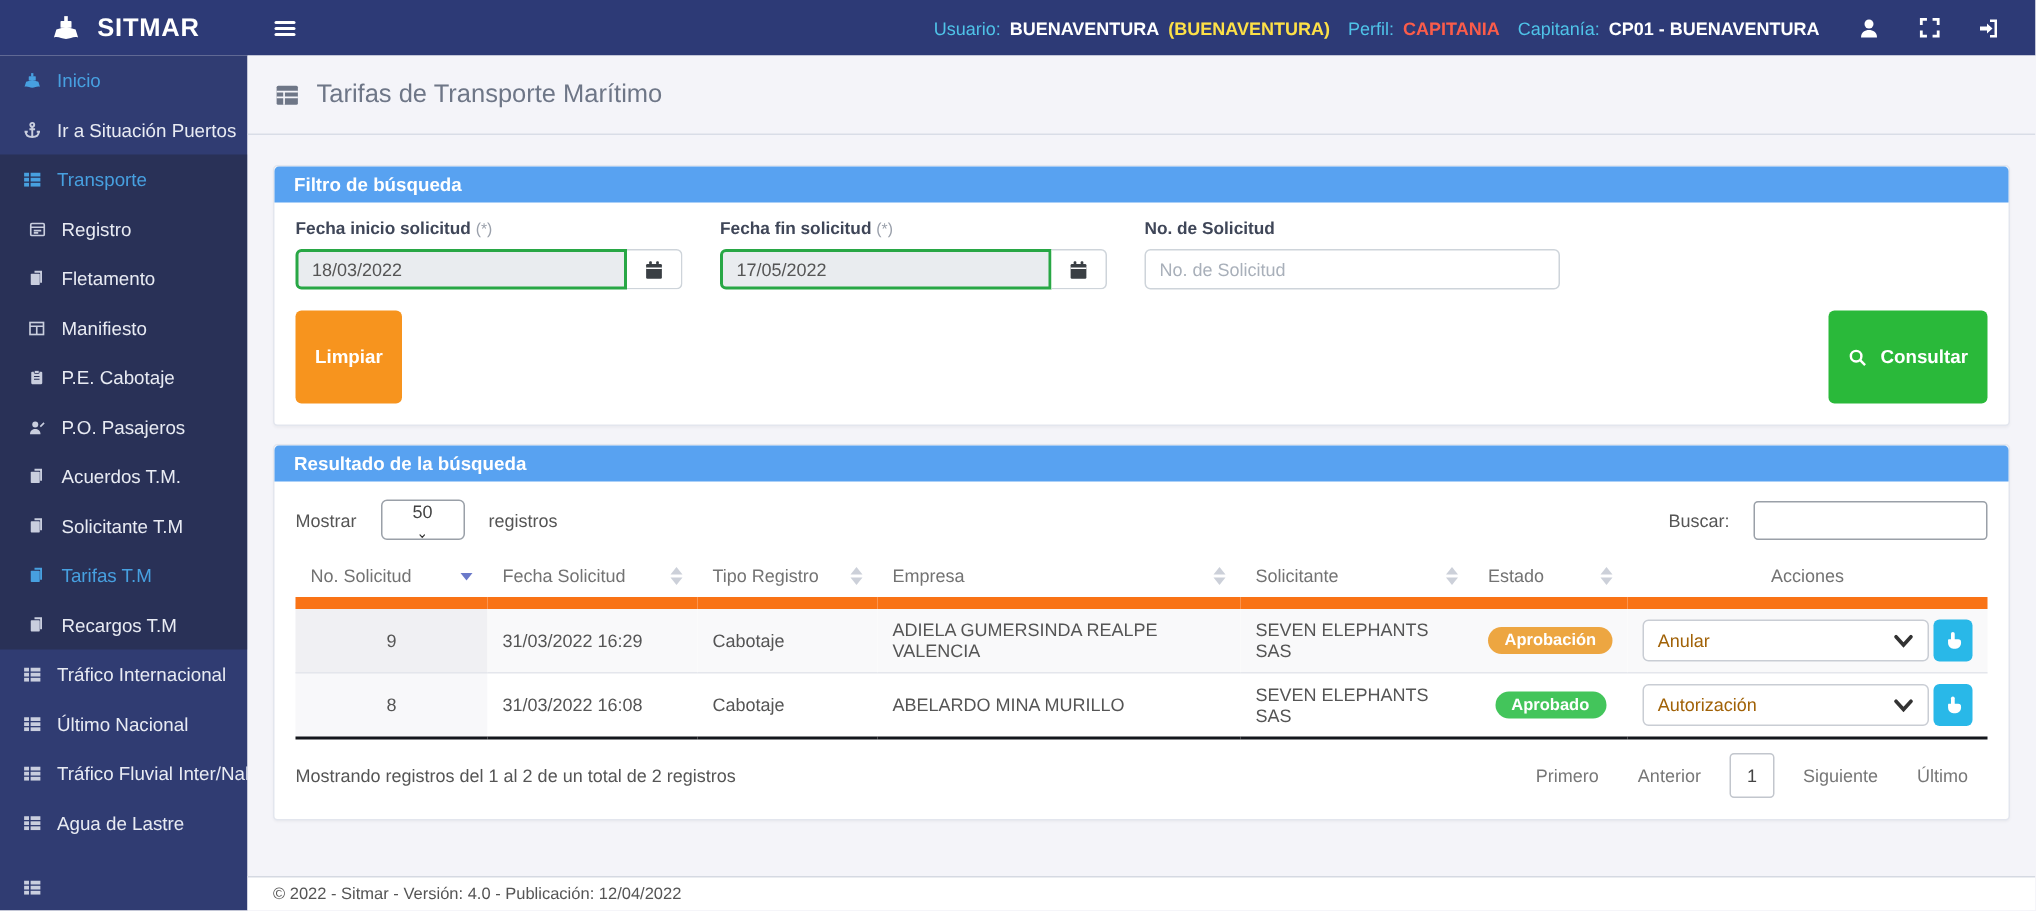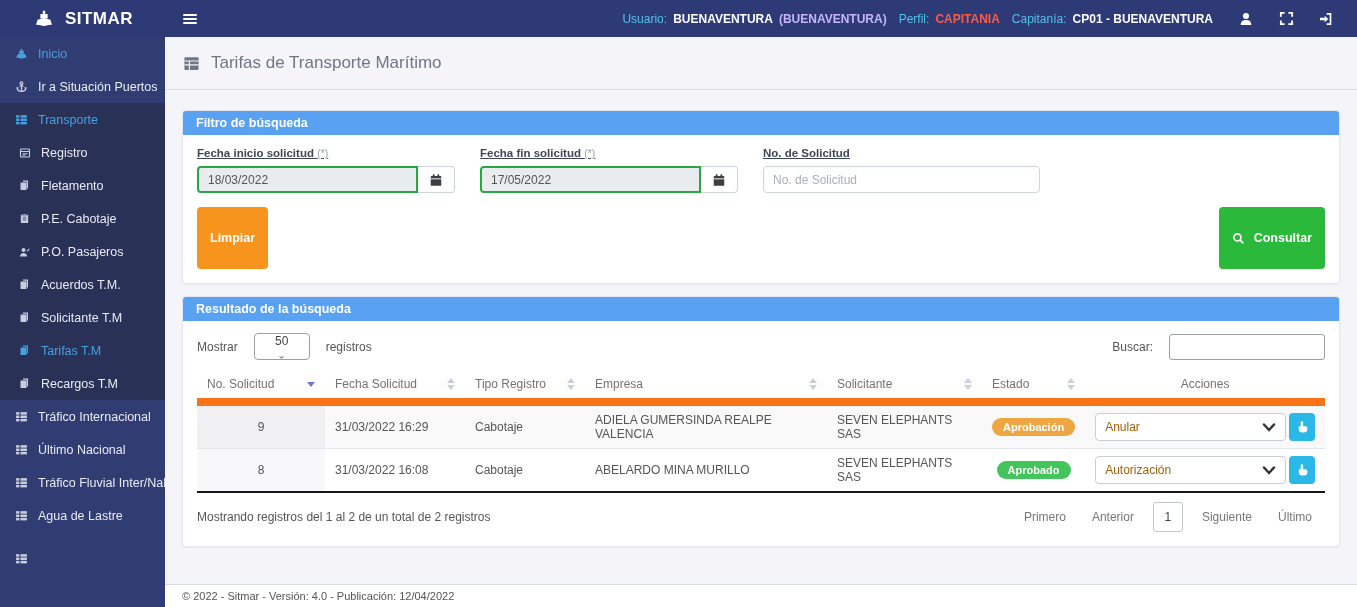--- a/index.html
+++ b/index.html
@@ -8,21 +8,21 @@
 
   
   .navbar { height:37px; background:#2d3a76; display:flex; align-items:center; color:#fff; }
   .brand { width:165px; display:flex; align-items:center; justify-content:center; gap:9px; }
   .brand-text { font-size:17px; font-weight:bold; letter-spacing:.5px; color:#fff; }
   .hamburger { margin-left:12px; cursor:pointer; display:flex; flex-direction:column; gap:2px; padding:6px; }
   .hamburger span { width:14px; height:2px; background:#fff; border-radius:1px; }
   .nav-right { margin-left:auto; display:flex; align-items:center; gap:6px; font-size:12px; padding-right:14px; }
   .nv-label { color:#4fc3e8; }
   .nv-strong { color:#fff; font-weight:bold; }
-  .nv-green { color:#c4b5fd; font-weight:bold; }
+  .nv-green { color:#fde047; font-weight:bold; }
   .nv-red { color:#fa5c4a; font-weight:bold; }
   .nav-icon { width:34px; height:24px; display:flex; align-items:center; justify-content:center; cursor:pointer; color:#fff; }
 
   
   .shell { display:flex; height:570px; }
   .sidebar { width:165px; background:#303c72; flex-shrink:0; overflow:hidden; }
   .snav-item { display:flex; align-items:center; gap:9px; padding:0 14px; height:33px; color:#e8ebf3; font-size:12.5px; cursor:pointer; white-space:nowrap; }
   .snav-item .sicon { width:15px; display:flex; justify-content:center; color:#c9cede; flex-shrink:0; }
   .snav-item.active { color:#47a0e0; }
   .snav-item.active .sicon { color:#47a0e0; }
@@ -39,21 +39,21 @@
   .panel { margin:0 17px; background:#fff; border:1px solid #e3e6ee; border-radius:3px; box-shadow:0 1px 2px rgba(0,0,0,.04); }
   .panel-filter { margin-top:20px; }
   .panel-results { margin-top:12px; }
   .panel-head { background:#58a2f1; color:#fff; font-weight:bold; font-size:12.5px; padding:5px 13px; border-radius:3px 3px 0 0; }
   .panel-body { padding:12px 14px 14px; }
 
   
   .field-row { display:flex; gap:25px; }
   .fcol { width:258px; }
   .fcol.wide { width:277px; }
-  .flabel { font-size:11.5px; font-weight:bold; color:#3f4658; margin-bottom:7px;text-decoration:underline; }
+  .flabel { font-size:11.5px; font-weight:bold; color:#3f4658; margin-bottom:7px; }
   .flabel .req { color:#9aa0ab; font-weight:normal; font-size:10.5px; }
   .input-group { display:flex; }
   .date-input { flex:1; height:27px; background:#e9ecef; border:2px solid #28a745; border-radius:4px 0 0 4px; padding:0 9px; font-size:12px; color:#555; font-family:inherit; outline:none; min-width:0; }
   .cal-btn { width:37px; height:27px; background:#fff; border:1px solid #ced4da; border-left:none; border-radius:0 4px 4px 0; display:flex; align-items:center; justify-content:center; cursor:pointer; color:#3a3f44; }
   .text-input { width:100%; height:27px; border:1px solid #ced4da; border-radius:4px; padding:0 9px; font-size:12px; color:#555; font-family:inherit; outline:none; }
   .text-input::placeholder { color:#a9b0ba; }
   .btn-row { display:flex; justify-content:space-between; align-items:center; margin-top:14px; }
   .btn { border:none; border-radius:4px; font-family:Liberation Sans, sans-serif; font-size:12.5px; font-weight:bold; color:#fff; cursor:pointer; padding:24px 13px; }
   .btn-limpiar { background:#f7941e; }
   .btn-consultar { background:#2ab93a; display:flex; align-items:center; gap:9px; }
@@ -191,20 +191,29 @@
         <span>Registro</span>
       </div>
       <div class="snav-item">
         <span class="sicon">
             <svg width="12" height="13" viewBox="0 0 24 24" fill="currentColor">
               <rect x="3" y="6" width="12" height="15" rx="1"></rect>
               <path d="M8 2 H18 V18 H15.5 V4.5 H8 Z"></path>
             </svg>
           </span>
         <span>Fletamento</span>
+      </div>
+      <div class="snav-item">
+        <span class="sicon">
+            <svg width="13" height="12" viewBox="0 0 24 24" fill="none" stroke="currentColor" stroke-width="2.2">
+              <rect x="3" y="4" width="18" height="16"></rect>
+              <path d="M3 9 H21 M12 9 V20"></path>
+            </svg>
+          </span>
+        <span>Manifiesto</span>
       </div>
       <div class="snav-item">
         <span class="sicon">
             <svg width="11" height="13" viewBox="0 0 24 24" fill="currentColor">
               <rect x="4" y="4" width="16" height="18" rx="1.5"></rect>
               <rect x="8.5" y="2" width="7" height="4.5" rx="1" fill="currentColor" stroke="#293157" stroke-width="1.2"></rect>
               <path d="M8 11 H16 M8 15 H16" stroke="#293157" stroke-width="1.6"></path>
             </svg>
           </span>
         <span>P.E. Cabotaje</span>

